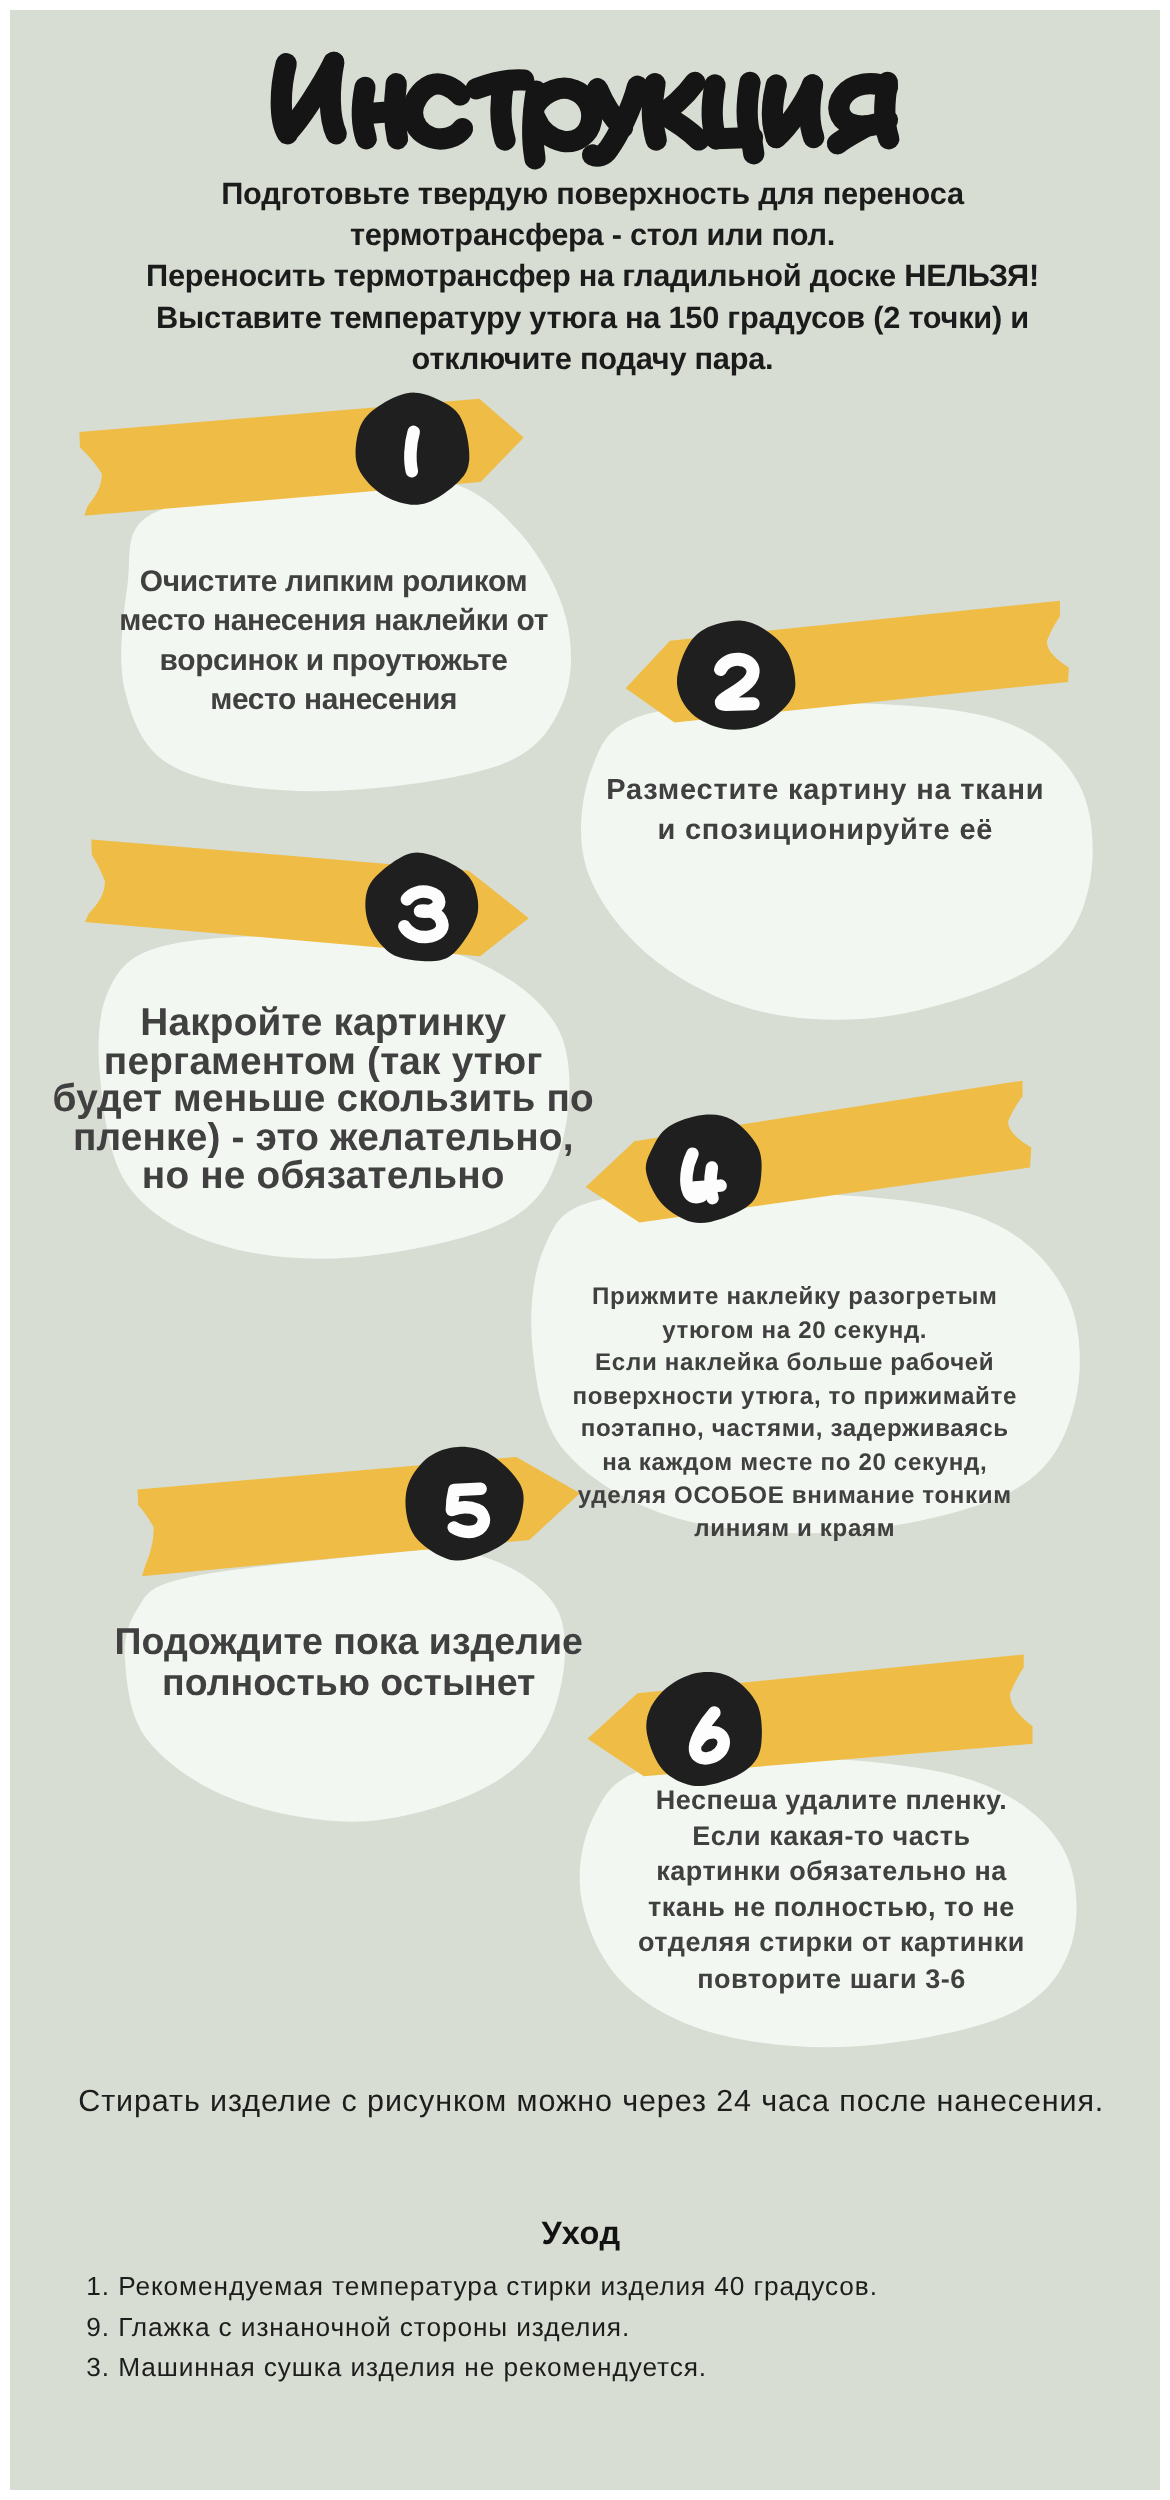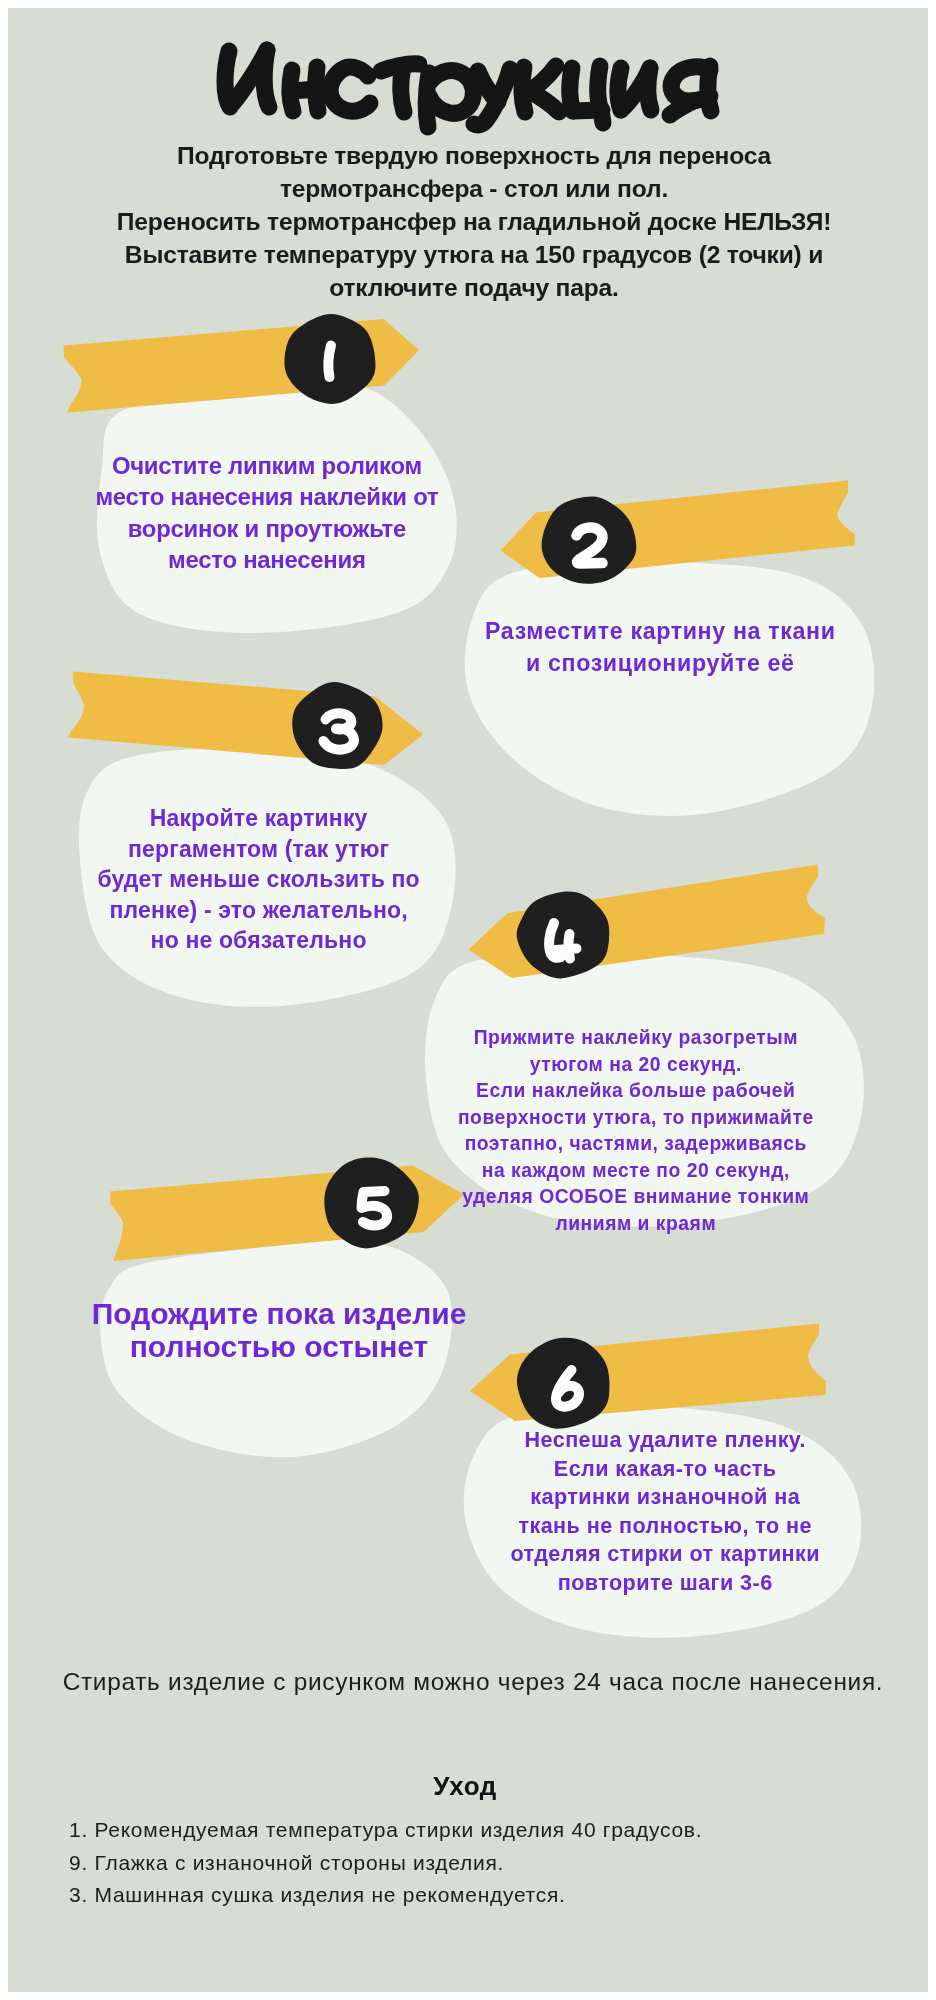--- a/index.html
+++ b/index.html
@@ -8,21 +8,21 @@
        font-family:"Liberation Sans","DejaVu Sans",sans-serif;
        -webkit-font-smoothing:antialiased;}
   #poster{position:absolute;left:0;top:0;width:936px;height:2000px;
           background:#ffffff;overflow:hidden;}
   #bg{position:absolute;left:8px;top:8px;width:920px;height:1984px;background:#d7ddd2;}
   #art{position:absolute;left:0;top:0;}
   #subtitle{position:absolute;left:6px;top:139px;width:936px;font-size:24.6px;
             font-weight:bold;line-height:33px;letter-spacing:-0.2px;color:#1b1b1b;
             text-align:center;}
   #subtitle div{white-space:pre;}
-  .steptext{position:absolute;font-weight:bold;color:#6d28d9;text-align:center;}
+  .steptext{position:absolute;font-weight:bold;color:#404040;text-align:center;}
   .steptext div{white-space:pre;}
   #note{position:absolute;left:5px;top:1668px;width:936px;text-align:center;
         font-size:24.4px;letter-spacing:0.72px;color:#1d1d1d;}
   #carehead{position:absolute;left:-3px;top:1771px;width:936px;text-align:center;
         font-size:26px;font-weight:bold;letter-spacing:0.5px;color:#121212;}
   #carelist{position:absolute;left:69px;top:1814px;font-size:21px;line-height:32.7px;
         letter-spacing:0.72px;color:#1d1d1d;text-align:left;}
   #carelist div{white-space:pre;}
   svg{display:block;}
 </style>
@@ -122,21 +122,21 @@
   <div class="steptext" style="left:6.9px;top:450px;width:520px;font-size:23.9px;line-height:31.3px;letter-spacing:-0.25px;">
       <div>Очистите липким роликом</div>
       <div>место нанесения наклейки от</div>
       <div>ворсинок и проутюжьте</div>
       <div>место нанесения</div>
     </div>
   <div class="steptext" style="left:400.3px;top:615px;width:520px;font-size:23.2px;line-height:32.0px;letter-spacing:0.65px;">
       <div>Разместите картину на ткани</div>
       <div>и спозиционируйте её</div>
     </div>
-  <div class="steptext" style="left:-1.4px;top:803px;width:520px;font-size:23px;line-height:30.5px;letter-spacing:0.15px;">
+  <div class="steptext" style="left:-1.4px;top:803px;width:520px;font-size:31px;line-height:30.5px;letter-spacing:0.15px;">
       <div>Накройте картинку</div>
       <div>пергаментом (так утюг</div>
       <div>будет меньше скользить по</div>
       <div>пленке) - это желательно,</div>
       <div>но не обязательно</div>
     </div>
   <div class="steptext" style="left:375.8px;top:981px;width:520px;font-size:19.3px;line-height:26.5px;letter-spacing:0.53px;margin-top:44px;">
       <div>Прижмите наклейку разогретым</div>
       <div>утюгом на 20 секунд.</div>
       <div>Если наклейка больше рабочей</div>
@@ -146,21 +146,21 @@
       <div>уделяя ОСОБОЕ внимание тонким</div>
       <div>линиям и краям</div>
     </div>
   <div class="steptext" style="left:19.0px;top:1297px;width:520px;font-size:30px;line-height:33.4px;letter-spacing:0.0px;">
       <div>Подождите пока изделие</div>
       <div>полностью остынет</div>
     </div>
   <div class="steptext" style="left:405.2px;top:1426px;width:520px;font-size:21.6px;line-height:28.5px;letter-spacing:0.42px;">
       <div>Неспеша удалите пленку.</div>
       <div>Если какая-то часть</div>
-      <div>картинки изнаночной на</div>
+      <div>картинки обязательно на</div>
       <div>ткань не полностью, то не</div>
       <div>отделяя стирки от картинки</div>
       <div>повторите шаги 3-6</div>
     </div>
   <div id="note">Стирать изделие с рисунком можно через 24 часа после нанесения.</div>
   <div id="carehead">Уход</div>
   <div id="carelist">
       <div>1. Рекомендуемая температура стирки изделия 40 градусов.</div>
       <div>9. Глажка с изнаночной стороны изделия.</div>
       <div>3. Машинная сушка изделия не рекомендуется.</div>

